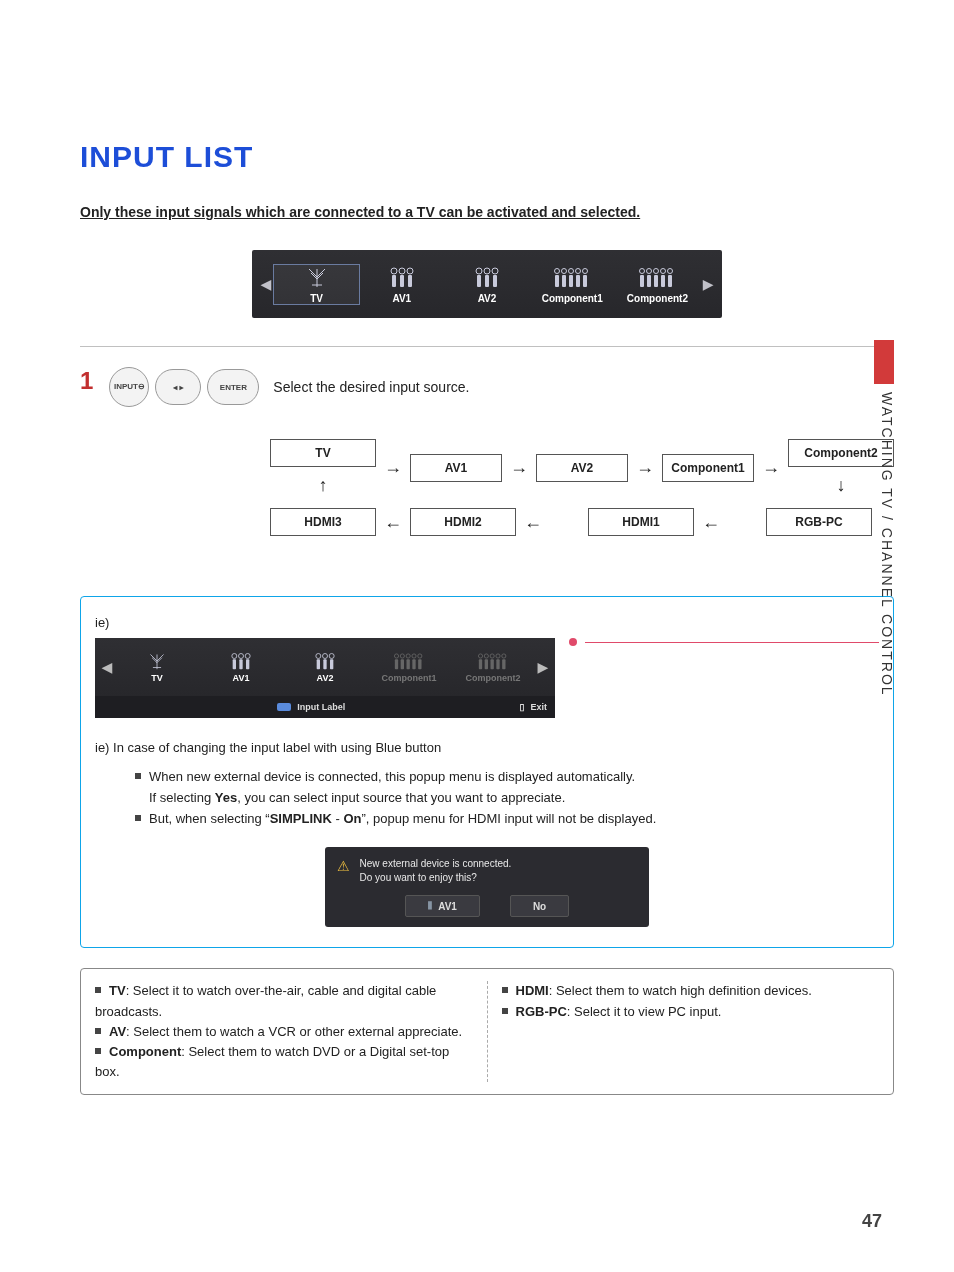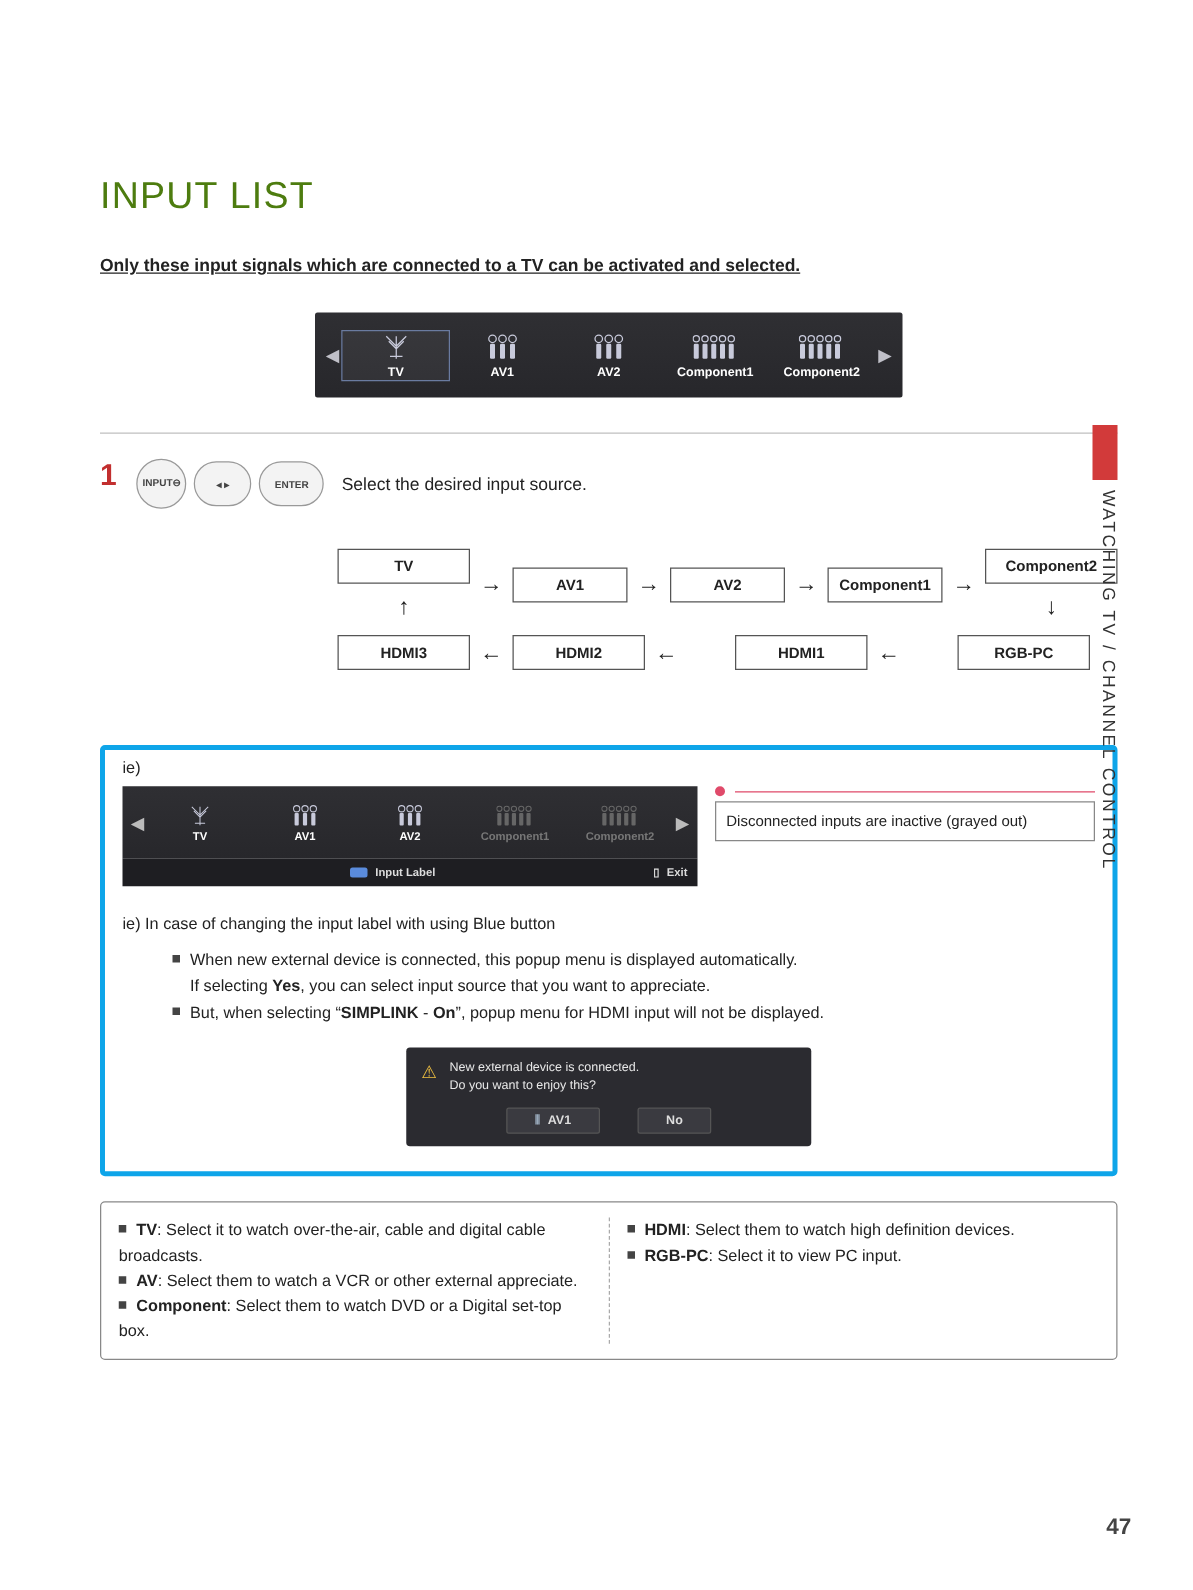--- a/index.html
+++ b/index.html
@@ -13,22 +13,22 @@
     position: relative;
   }
   .page {
     position: relative;
     width: 954px;
     height: 1272px;
     box-sizing: border-box;
     padding: 140px 60px 40px 80px;
   }
   h1.title {
-    color: #4d7c0f;
-    font-weight: normal;
+    color: #1d4ed8;
+    font-weight: bold;
     font-size: 30px;
     letter-spacing: 1px;
     margin: 0 0 30px 0;
   }
   .intro {
     font-size: 14px;
     font-weight: bold;
     margin-bottom: 30px;
     text-decoration: underline;
   }
@@ -92,21 +92,21 @@
     border:1px solid #555;background:#fff;padding:6px 0;width:104px;text-align:center;
     font-size:12px;font-weight:bold;
   }
   .arrR,.arrL,.arrU,.arrD{font-size:18px;color:#222;display:inline-block;}
   .arrR{margin:0 8px;}
   .arrL{margin:0 8px;}
   .col-vert{display:flex;flex-direction:column;align-items:center;}
 
   
   .ie-box{
-    border:4px solid #0ea5e9;border-radius:4px;margin-top:60px;padding:6px 14px 20px 14px;
+    border:1px solid #0ea5e9;border-radius:4px;margin-top:60px;padding:18px 14px 20px 14px;
     font-size:13px;
   }
   .ie-label{font-size:13px;margin-bottom:8px;}
   .ie-split{display:flex;align-items:flex-start;}
   .ie-bar{
     width:460px;height:58px;background:linear-gradient(#2f2f33,#27272b);
     display:flex;align-items:center;padding:0 4px;box-sizing:border-box;position:relative;
   }
   .ie-bar .arrow-side{color:#bbb;}
   .ie-cell{flex:1;display:flex;flex-direction:column;align-items:center;color:#fff;font-size:9px;font-weight:bold;}
@@ -153,21 +153,21 @@
   .side-red{
     position:absolute;right:60px;top:340px;width:20px;height:44px;background:#d23a3a;
   }
   .side-text{
     position:absolute;right:59px;top:392px;width:22px;height:350px;
     writing-mode:vertical-rl;text-orientation:mixed;
     font-size:14px;letter-spacing:2px;color:#333;font-weight:500;
   }
 
   .page-num{
-    position:absolute;right:49px;bottom:40px;font-size:18px;font-weight:bold;color:#444;
+    position:absolute;right:72px;bottom:40px;font-size:18px;font-weight:bold;color:#444;
   }
 </style>
 </head>
 <body>
 
 <div class="page">
 
   <h1 class="title">INPUT LIST</h1>
   <div class="intro">Only these input signals which are connected to a TV can be activated and selected.</div>
 
@@ -397,21 +397,20 @@
             <span>Exit</span>
           </div>
         </div>
       </div>
 
       <div class="ie-right">
         <div class="callout-wrap">
           <span class="callout-dot"></span>
           <div class="callout-line"></div>
         </div>
-        <div class="boxed">Disconnected inputs are inactive (grayed out)</div>
       </div>
     </div>
 
     <div class="ie-sub">ie) In case of changing the input label with using Blue button</div>
     <div class="ie-bullets">
       <div>
         <span class="sq"></span><span>When new external device is connected, this popup menu is displayed automatically.</span><br>
         <span style="margin-left:14px;"><span>If selecting </span><strong>Yes</strong><span>, you can select input source that you want to appreciate.</span></span>
       </div>
       <div>

